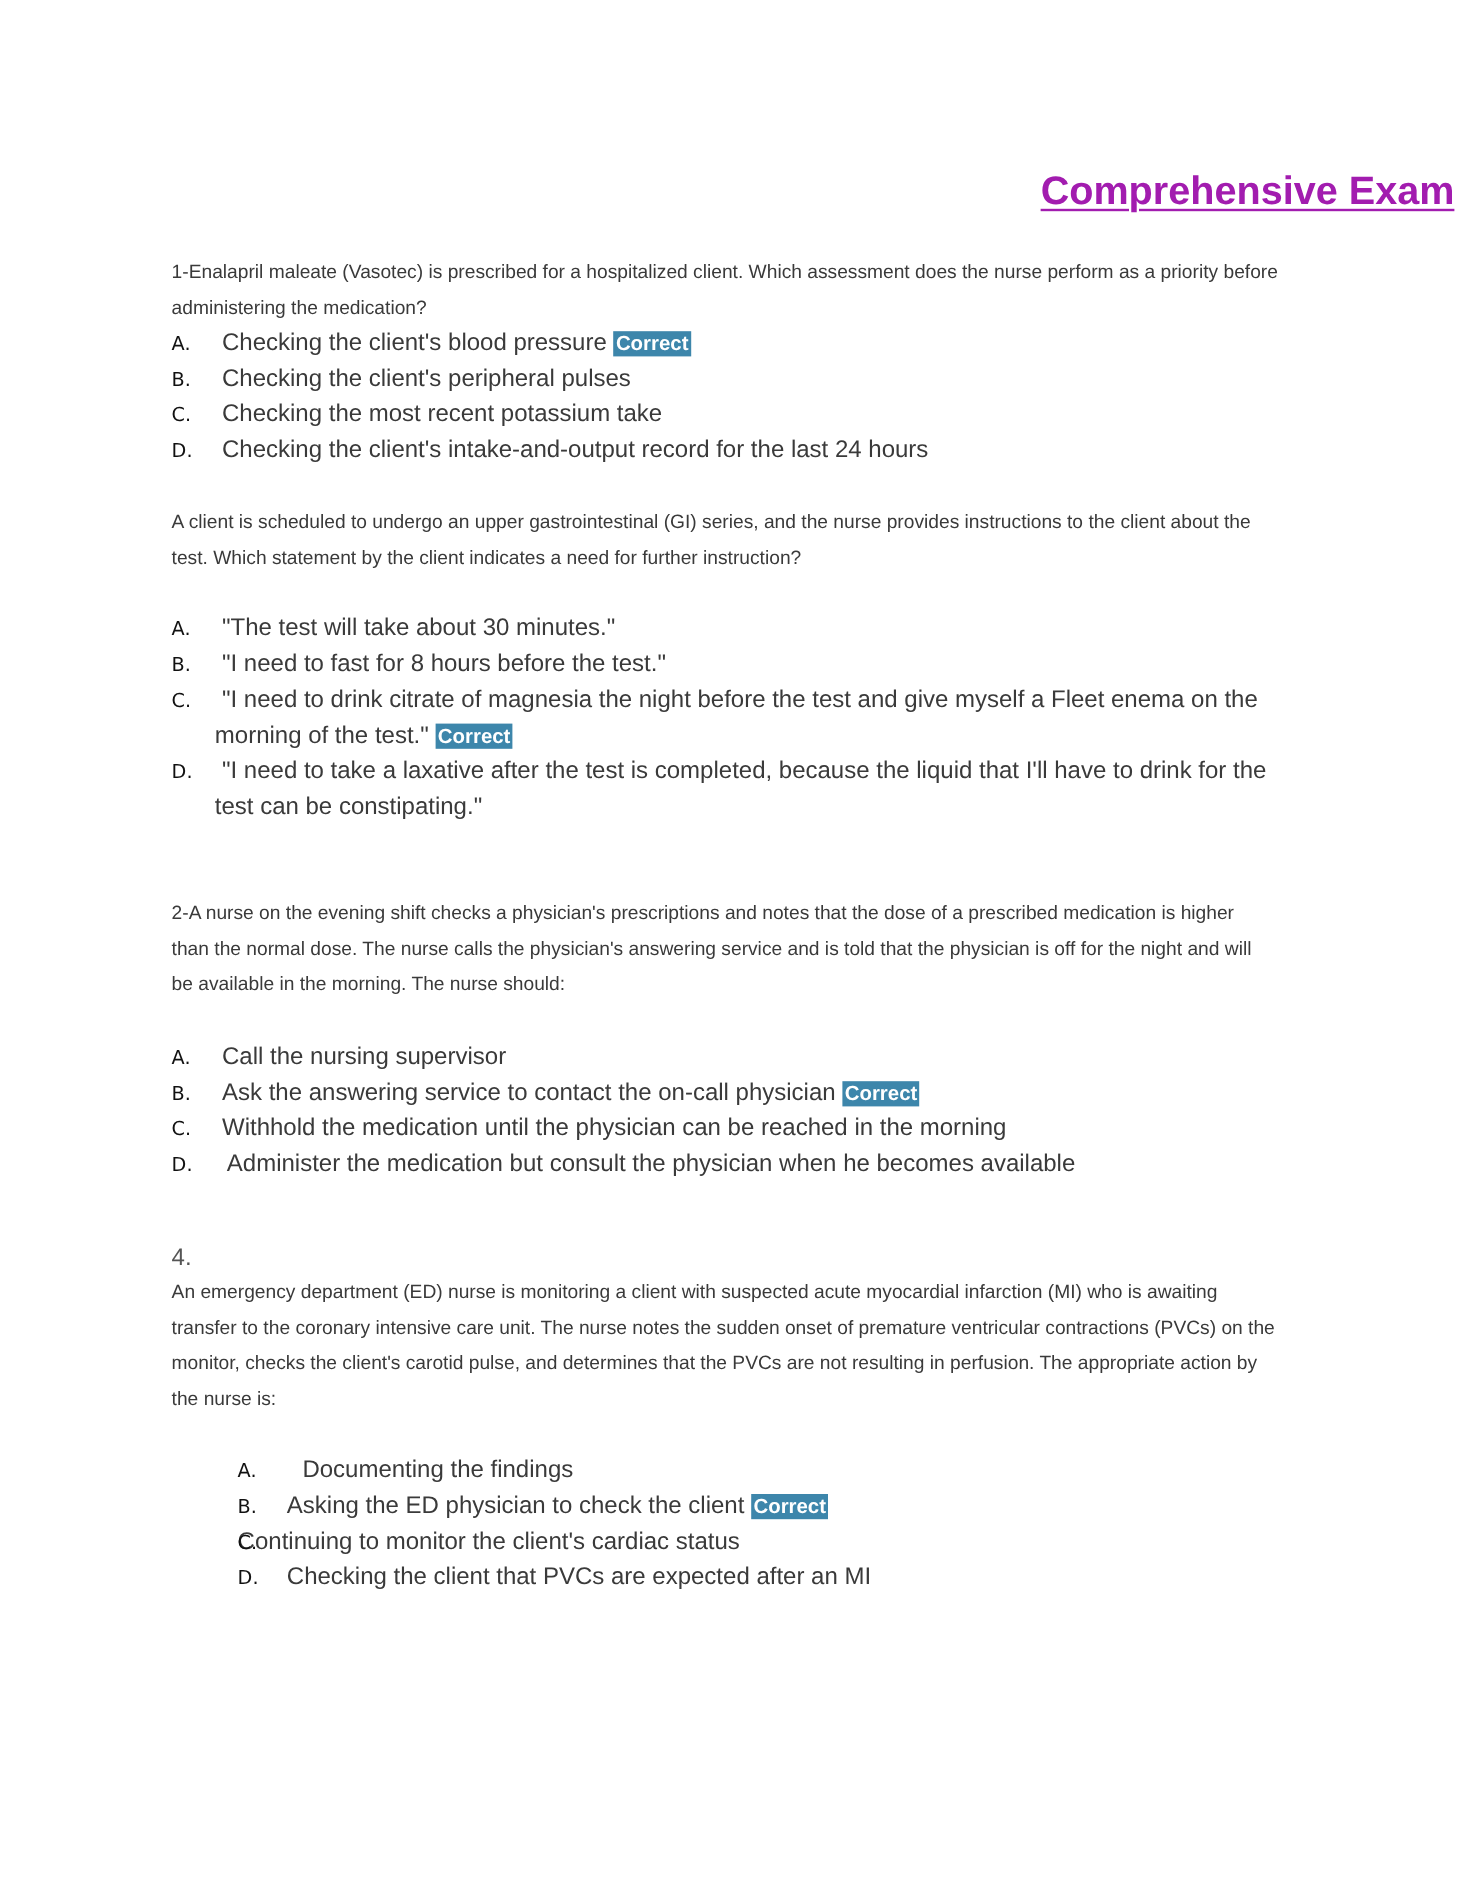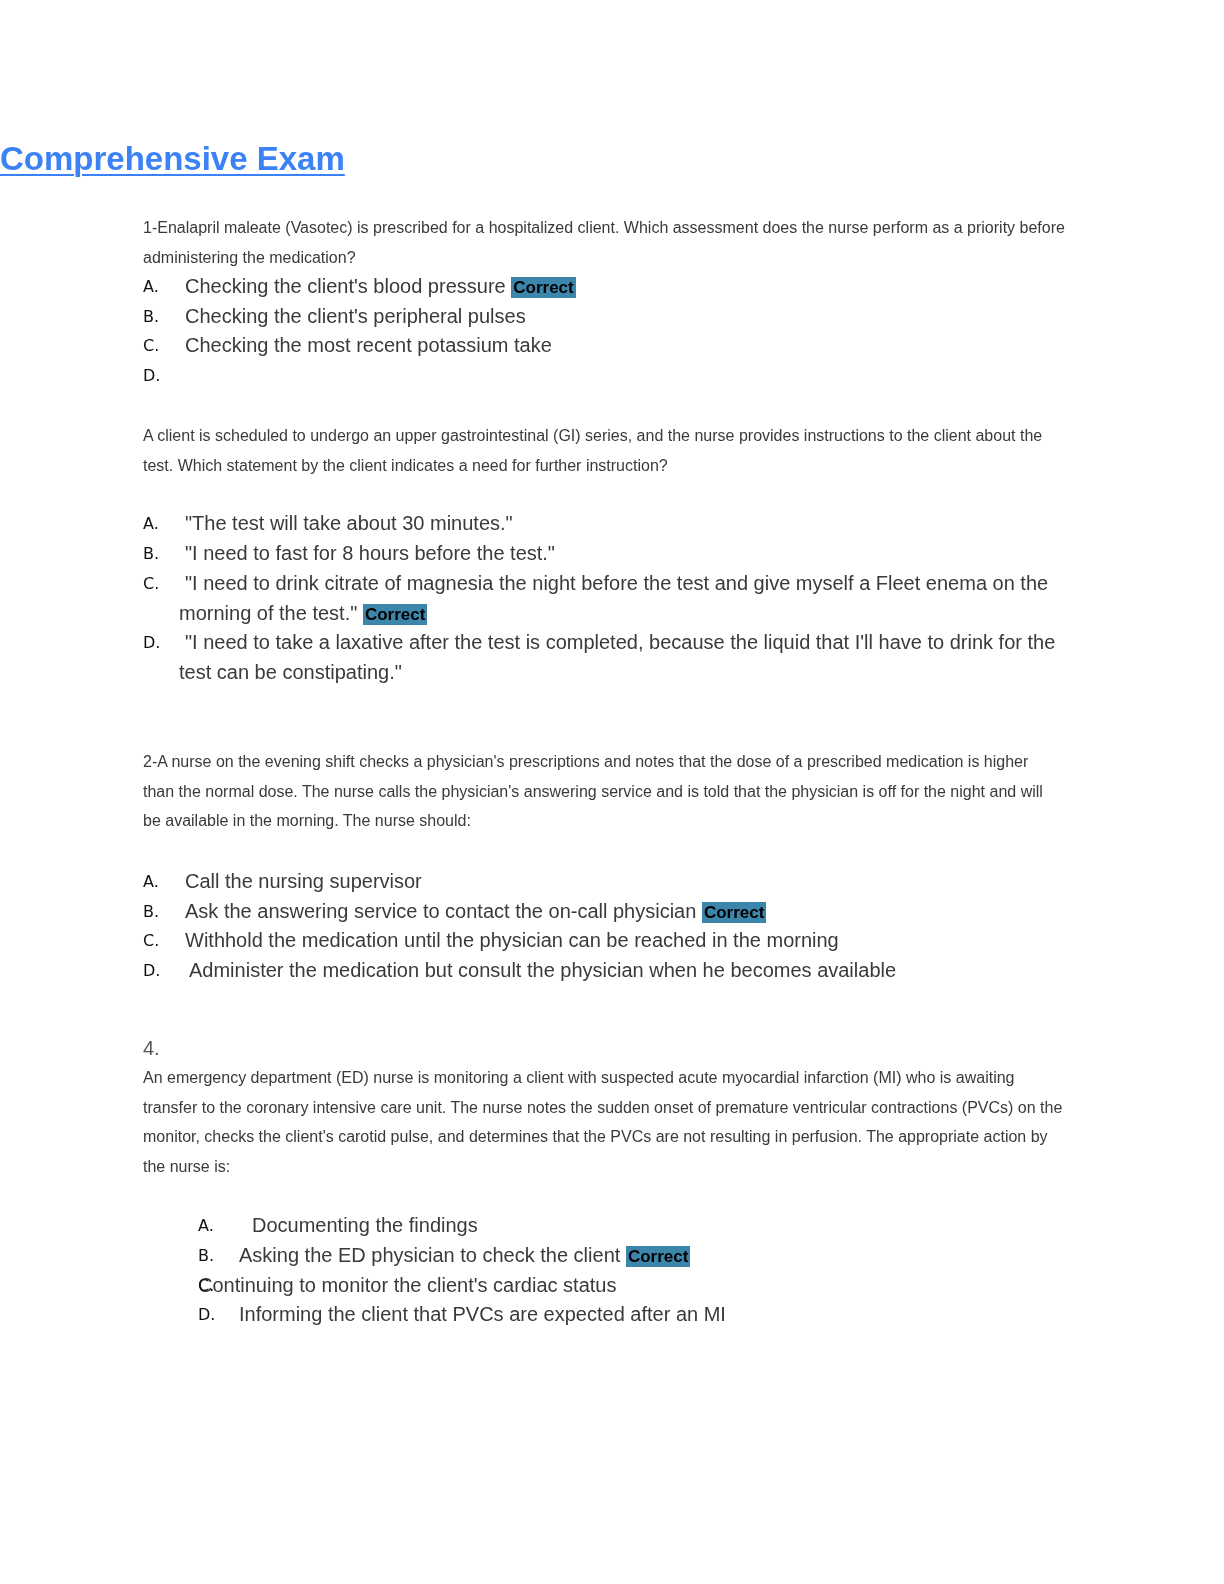--- a/index.html
+++ b/index.html
@@ -1,21 +1,21 @@
 <!DOCTYPE html>
 <html><head>
 <meta charset="utf-8">
 <style>
   html,body{margin:0;padding:0;background:#fff;}
   body{width:1224px;height:1584px;position:relative;font-family:"Liberation Sans",sans-serif;color:#3a3a3a;}
-  .title{position:absolute;top:140px;left:0;width:1212px;text-align:left;font-size:33px;font-weight:bold;color:#3b82f6;text-decoration:underline;text-decoration-thickness:2px;text-underline-offset:4px;}
+  .title{position:absolute;top:140px;left:0;width:1212px;text-align:right;font-size:33px;font-weight:bold;color:#a21caf;text-decoration:underline;text-decoration-thickness:2px;text-underline-offset:4px;}
   .p{position:absolute;left:143px;font-size:16px;line-height:29.7px;width:940px;}
   .opt{position:absolute;font-size:20px;line-height:29.7px;}
   .lbl{position:absolute;left:0;font-size:16px;color:#111;font-family:"DejaVu Sans",sans-serif;}
-  .correct{background:#3d86ab;color:#000000;font-weight:bold;font-size:17px;padding:1px 2px;}
+  .correct{background:#3d86ab;color:#ffffff;font-weight:bold;font-size:17px;padding:1px 2px;}
   .num{position:absolute;left:143px;font-size:20px;color:#555;}
 </style>
 </head>
 <body>
 
 <div class="title">Comprehensive Exam</div>
 
 <div class="p" style="top:213px">1-Enalapril maleate (Vasotec) is prescribed for a hospitalized client. Which assessment does the nurse perform as a priority before administering the medication?</div>
 <div class="opt" style="top:272px;left:143px;width:940px">
   <span class="lbl">A.</span>
@@ -25,20 +25,21 @@
 <div class="opt" style="top:302px;left:143px">
   <span class="lbl">B.</span>
   <span style="margin-left:42px">Checking the client's peripheral pulses</span>
 </div>
 <div class="opt" style="top:331px;left:143px">
   <span class="lbl">C.</span>
   <span style="margin-left:42px">Checking the most recent potassium take</span>
 </div>
 <div class="opt" style="top:361px;left:143px">
   <span class="lbl">D.</span>
+  <span style="margin-left:42px">Checking the client's intake-and-output record for the last 24 hours</span>
 </div>
 
 <div class="p" style="top:421px;width:900px">A client is scheduled to undergo an upper gastrointestinal (GI) series, and the nurse provides instructions to the client about the test. Which statement by the client indicates a need for further instruction?</div>
 <div class="opt" style="top:509px;left:143px">
   <span class="lbl">A.</span>
   <span style="margin-left:42px">"The test will take about 30 minutes."</span>
 </div>
 <div class="opt" style="top:539px;left:143px">
   <span class="lbl">B.</span>
   <span style="margin-left:42px">"I need to fast for 8 hours before the test."</span>
@@ -81,14 +82,14 @@
   <span class="lbl">B.</span>
   <span style="margin-left:41px">Asking the ED physician to check the client</span>
   <span class="correct">Correct</span>
 </div>
 <div class="opt" style="top:1271px;left:198px">
   <span class="lbl">C.</span>
   <span style="">Continuing to monitor the client's cardiac status</span>
 </div>
 <div class="opt" style="top:1300px;left:198px">
   <span class="lbl">D.</span>
-  <span style="margin-left:41px">Informing the client that PVCs are expected after an MI</span>
+  <span style="margin-left:41px">Checking the client that PVCs are expected after an MI</span>
 </div>
 
 </body></html>

